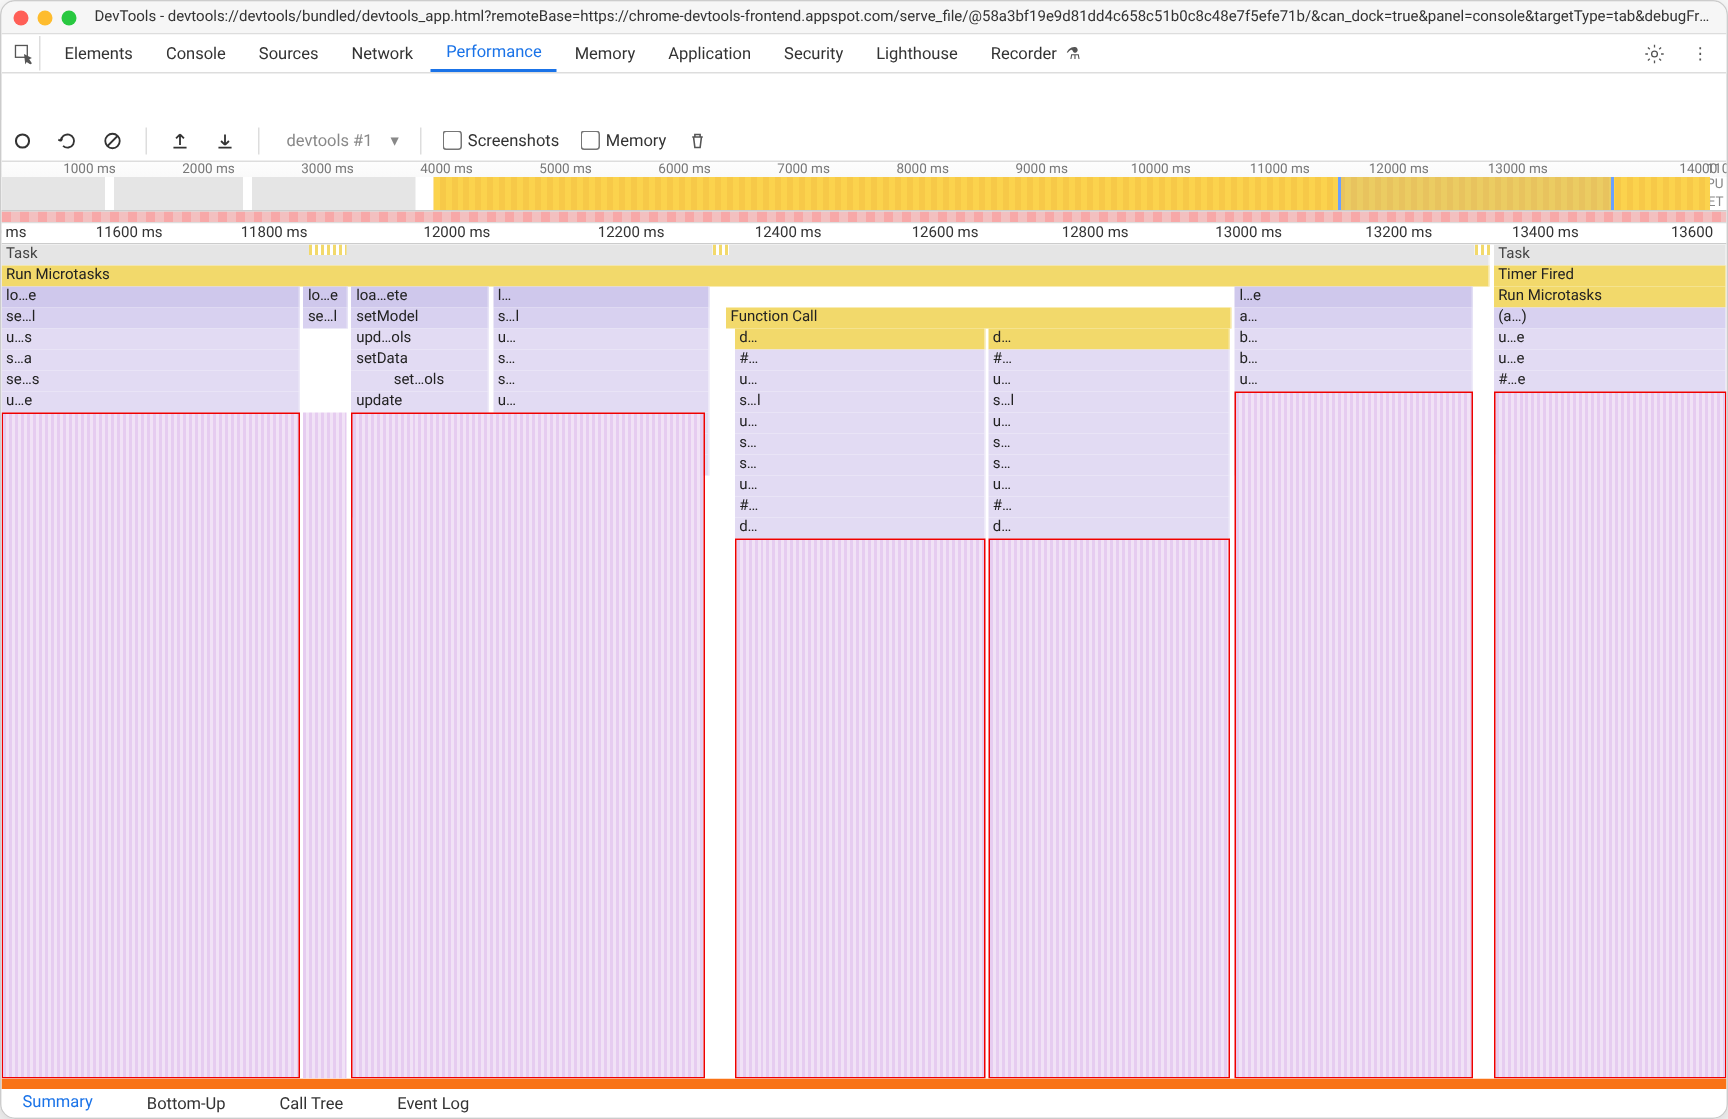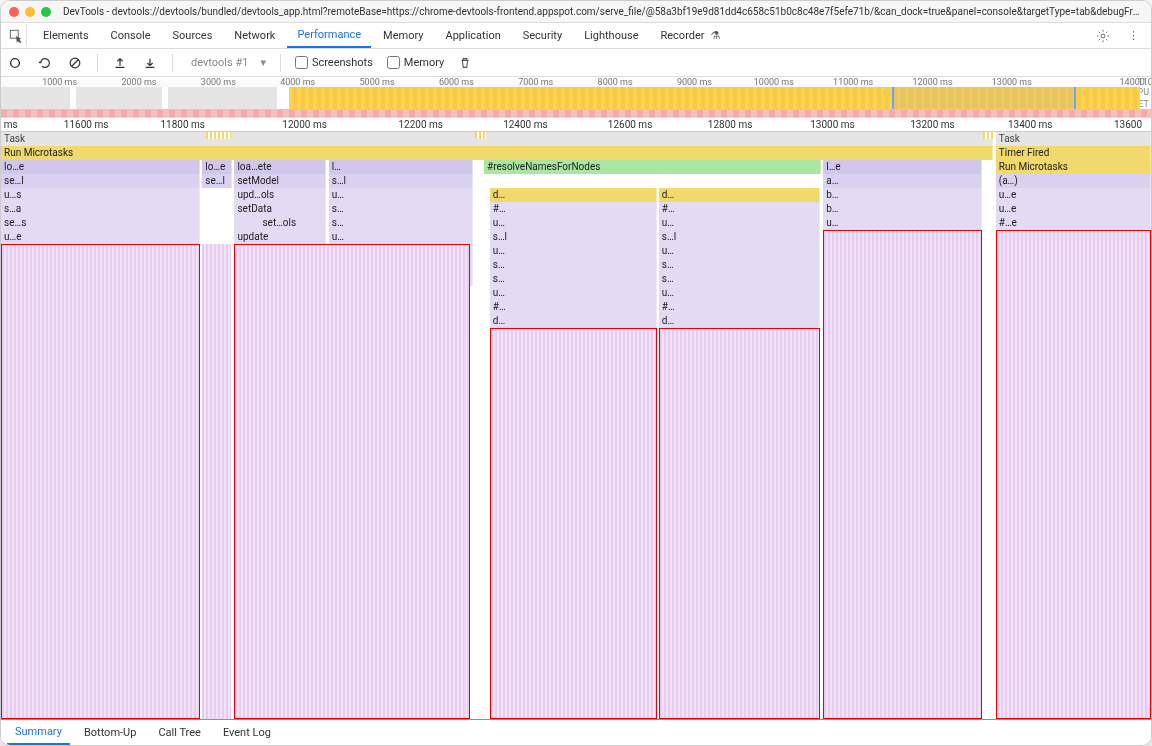--- a/index.html
+++ b/index.html
@@ -9,21 +9,21 @@
   .dot { width: 10px; height: 10px; border-radius: 50%; }
   .dot.r{background:#ff5f57}.dot.y{background:#febc2e}.dot.g{background:#28c840}
   .titlebar .title { margin-left: 6px; font-size: 10px; color: #333; white-space: nowrap; overflow: hidden; text-overflow: ellipsis; flex:1;}
   .tabs { height: 26px; display: flex; align-items: center; border-bottom: 1px solid #ddd; background:#fff; padding: 0 4px; gap:2px;}
   .tabs .picker{ width:22px; text-align:center; color:#555; padding:4px 2px; border-right:1px solid #ddd; margin-right:4px;}
   .tabs .tab { padding: 5px 10px; color:#333; cursor:pointer; }
   .tabs .tab.active { color:#1a73e8; border-bottom:2px solid #1a73e8; }
   .tabs .beaker{margin-left:-6px;color:#555;}
   .tabs .spacer{flex:1}
   .tabs .menu{padding:4px 8px;color:#555;}
-  .toolbar { height: 28px; display:flex; align-items:center; border-bottom:1px solid #ddd; padding:0 6px; gap:14px; background:#fff;}
+  .toolbar { height: 28px; display:flex; align-items:center; border-bottom:1px solid #ddd; padding:0 6px; gap:14px; background:#fff;margin-top:31px;}
   .toolbar .ico { width:16px; text-align:center; color:#555; cursor:pointer;}
   .toolbar .sep{width:1px;height:18px;background:#ddd;}
   .toolbar .select{ border:none; color:#888; font-size:11px; padding:2px 4px; max-width:120px; flex:0 0 auto;}
   .toolbar .caret{color:#888;margin-left:-6px;}
   .toolbar label{display:flex;align-items:center;gap:4px;color:#333;}
   .toolbar .trash{color:#555;cursor:pointer;}
   .toolbar .right{margin-left:auto;}
   .overview { position:relative; border-bottom:1px solid #ccc; background:linear-gradient(#fdfdfd,#f3f3f3);}
   .ov-ticks{height:10px;display:flex;color:#777;font-size:9px;position:relative;}
   .ov-ticks span{position:absolute;transform:translateX(-50%);}
@@ -40,21 +40,21 @@
   .fl{position:absolute;height:14px;font-size:10px;line-height:14px;padding:0 3px;overflow:hidden;white-space:nowrap;text-overflow:ellipsis;color:#222;border-right:1px solid rgba(255,255,255,0.4);}
   .c-yel{background:#f2d96b;}
   .c-grn{background:#a8e6a1;}
   .c-pur{background:#cfc8ec;}
   .c-pur2{background:#d8d1f0;}
   .c-lil{background:#e2dbf3;}
   .c-grey{background:#e5e5e5;color:#444;}
   .deep{position:absolute;background:repeating-linear-gradient(90deg,#e6ccf0 0 2px,#f1e2f6 2px 4px);border:1px solid #e00;}
   .deep-plain{position:absolute;background:repeating-linear-gradient(90deg,#e6ccf0 0 2px,#f1e2f6 2px 4px);}
   .task-stub{position:absolute;background:repeating-linear-gradient(90deg,#f2d96b 0 2px,#fff 2px 4px);height:7px;}
-  .bottom-tabs{height:26px;border-top:1px solid #f97316;display:flex;align-items:center;gap:6px;padding:0 6px;background:#fff;}
+  .bottom-tabs{height:26px;border-top:7px solid #f97316;display:flex;align-items:center;gap:20px;padding:0 6px;background:#fff;}
   .bottom-tabs .btab{padding:5px 8px;color:#333;cursor:pointer;}
   .bottom-tabs .btab.active{color:#1a73e8;border-bottom:2px solid #1a73e8;}
   .ov-chunk{position:absolute;top:0;bottom:0;background:#e5e5e5;}
   svg.icon{width:14px;height:14px;vertical-align:middle;}
 </style>
 </head>
 <body>
 
 <div class="window">
 
@@ -181,27 +181,27 @@
   <div class="flame-wrap">
     <div class="flame" id="flame">
         <div class="fl c-grey" style="top: 0px; left: 0%; width: 86.3%;">Task</div>
         <div class="fl c-grey" style="top: 0px; left: 86.5%; width: 13.5%;">Task</div>
         <div class="fl c-yel" style="top: 14px; left: 0%; width: 86.3%;">Run Microtasks</div>
         <div class="fl c-yel" style="top: 14px; left: 86.5%; width: 13.5%;">Timer Fired</div>
         <div class="fl c-pur" style="top: 28px; left: 0%; width: 17.3%;">lo…e</div>
         <div class="fl c-pur" style="top: 28px; left: 17.5%; width: 2.6%;">lo…e</div>
         <div class="fl c-pur" style="top: 28px; left: 20.3%; width: 8%;">loa…ete</div>
         <div class="fl c-pur" style="top: 28px; left: 28.5%; width: 12.5%;">l…</div>
-        <div class="fl c-grn" style="top: 28px; left: 42%; width: 29.3%;">#resolveNamesForNodes</div>
         <div class="fl c-pur" style="top: 28px; left: 71.5%; width: 13.8%;">l…e</div>
         <div class="fl c-yel" style="top: 28px; left: 86.5%; width: 13.5%;">Run Microtasks</div>
         <div class="fl c-pur2" style="top: 42px; left: 0%; width: 17.3%;">se…l</div>
         <div class="fl c-pur2" style="top: 42px; left: 17.5%; width: 2.6%;">se…l</div>
         <div class="fl c-pur2" style="top: 42px; left: 20.3%; width: 8%;">setModel</div>
         <div class="fl c-pur2" style="top: 42px; left: 28.5%; width: 12.5%;">s…l</div>
+        <div class="fl c-yel" style="top: 42px; left: 42%; width: 29.3%;">Function Call</div>
         <div class="fl c-pur2" style="top: 42px; left: 71.5%; width: 13.8%;">a…</div>
         <div class="fl c-pur2" style="top: 42px; left: 86.5%; width: 13.5%;">(a…)</div>
         <div class="fl c-lil" style="top: 56px; left: 0%; width: 17.3%;">u…s</div>
         <div class="fl c-lil" style="top: 56px; left: 20.3%; width: 8%;">upd…ols</div>
         <div class="fl c-lil" style="top: 56px; left: 28.5%; width: 12.5%;">u…</div>
         <div class="fl c-yel" style="top: 56px; left: 42.5%; width: 14.5%;">d…</div>
         <div class="fl c-yel" style="top: 56px; left: 57.2%; width: 14%;">d…</div>
         <div class="fl c-lil" style="top: 56px; left: 71.5%; width: 13.8%;">b…</div>
         <div class="fl c-lil" style="top: 56px; left: 86.5%; width: 13.5%;">u…e</div>
         <div class="fl c-lil" style="top: 70px; left: 0%; width: 17.3%;">s…a</div>

